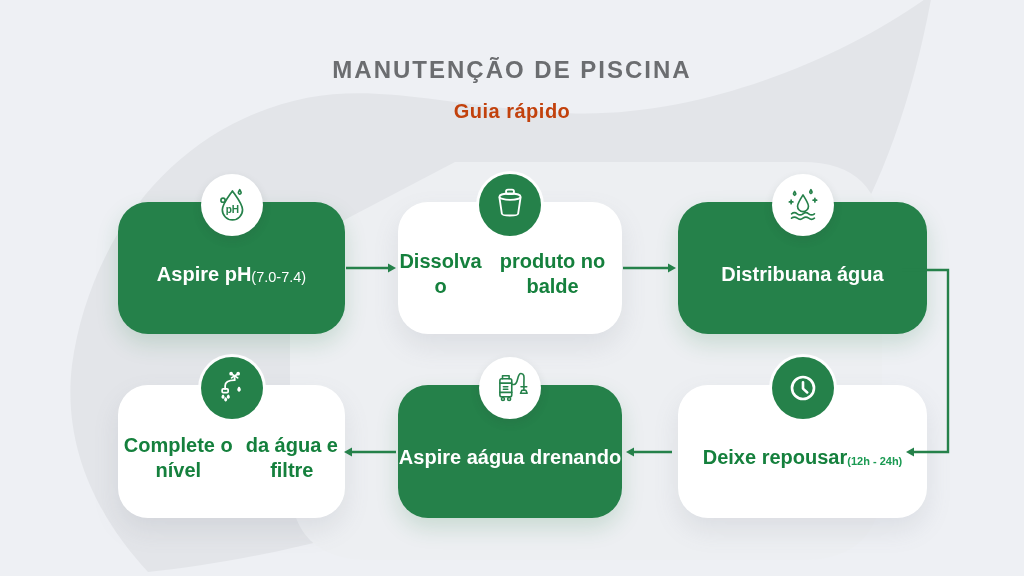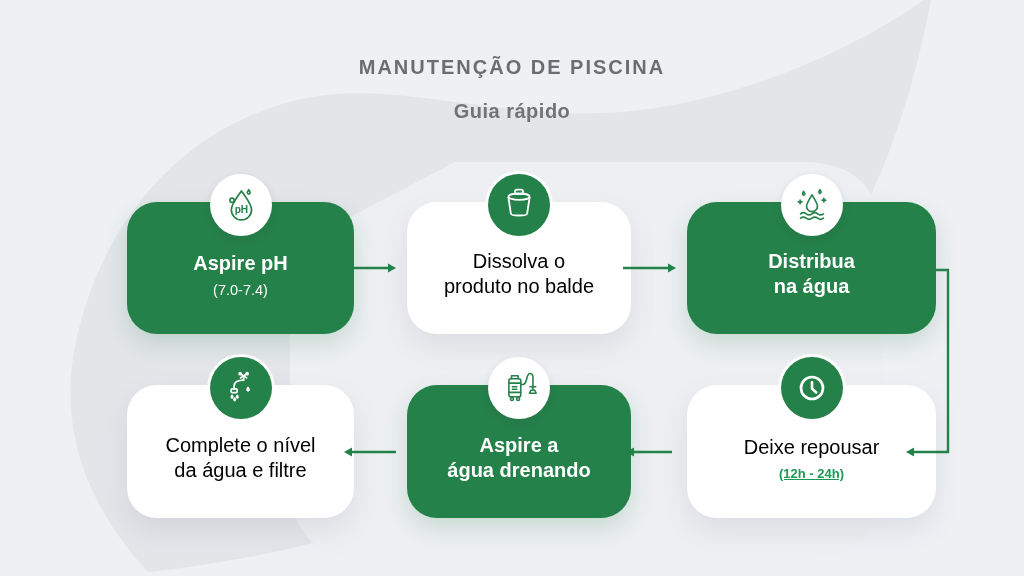--- a/index.html
+++ b/index.html
@@ -6,46 +6,46 @@
   .stage{
     position:relative;width:1024px;height:576px;overflow:hidden;
     background:#eef0f4;font-family:"Liberation Sans",sans-serif;
   }
   .bg-svg,.arrow-svg{position:absolute;top:0;left:0;}
   .bg-svg{z-index:0;}
   .arrow-svg{z-index:3;pointer-events:none;}
 
   .title{
     position:absolute;top:56px;left:0;right:0;z-index:2;text-align:center;
-    font-size:20px;font-weight:600;letter-spacing:2px;color:#6b6d70;
+    font-size:24px;font-weight:600;letter-spacing:2px;color:#6b6d70;
   }
   .subtitle{
     position:absolute;top:100px;left:0;right:0;z-index:2;text-align:center;
-    font-size:20px;font-weight:700;letter-spacing:.5px;color:#737373;
+    font-size:20px;font-weight:700;letter-spacing:.5px;color:#c2410c;
   }
 
   .card{
     position:absolute;z-index:2;border-radius:30px;
-    display:flex;flex-direction:column;align-items:center;justify-content:center;
-    text-align:center;padding-top:12px;box-sizing:border-box;margin-left:9px;
+    display:flex;flex-direction:row;align-items:center;justify-content:center;
+    text-align:center;padding-top:12px;box-sizing:border-box;
   }
   .card.r1{top:202px;height:132px;}
   .card.r2{top:385px;height:133px;}
   .card.c1{left:118px;width:227px;}
   .card.c2{left:398px;width:224px;}
   .card.c3{left:678px;width:249px;}
   .card.green{background:#25814a;box-shadow:0 10px 22px rgba(37,129,74,.18);}
   .card.white{background:#ffffff;box-shadow:0 12px 26px rgba(110,120,135,.14);}
 
   .line{font-size:20px;line-height:25px;}
   .card.green .line{color:#ffffff;font-weight:700;}
-  .card.white .line{color:#000000;font-weight:400;}
+  .card.white .line{color:#15803d;font-weight:700;}
   .note{margin-top:6px;}
   .card.green .note{color:#ffffff;font-size:14.5px;font-weight:400;}
-  .card.white .note{color:#1a9a52;font-size:13px;font-weight:700;text-decoration:underline;}
+  .card.white .note{color:#1a9a52;font-size:11px;font-weight:700;}
 
   .badge{
     position:absolute;top:-28px;left:50%;transform:translateX(-50%);
     width:62px;height:62px;border-radius:50%;z-index:4;
     display:flex;align-items:center;justify-content:center;box-sizing:border-box;
   }
   .badge.on-green{background:#ffffff;box-shadow:0 4px 10px rgba(40,60,50,.12);}
   .badge.on-white{background:#25814a;box-shadow:0 0 0 3px rgba(255,255,255,.9);}
   .badge svg{display:block;}
   .ic-green{stroke:#25814a;}

